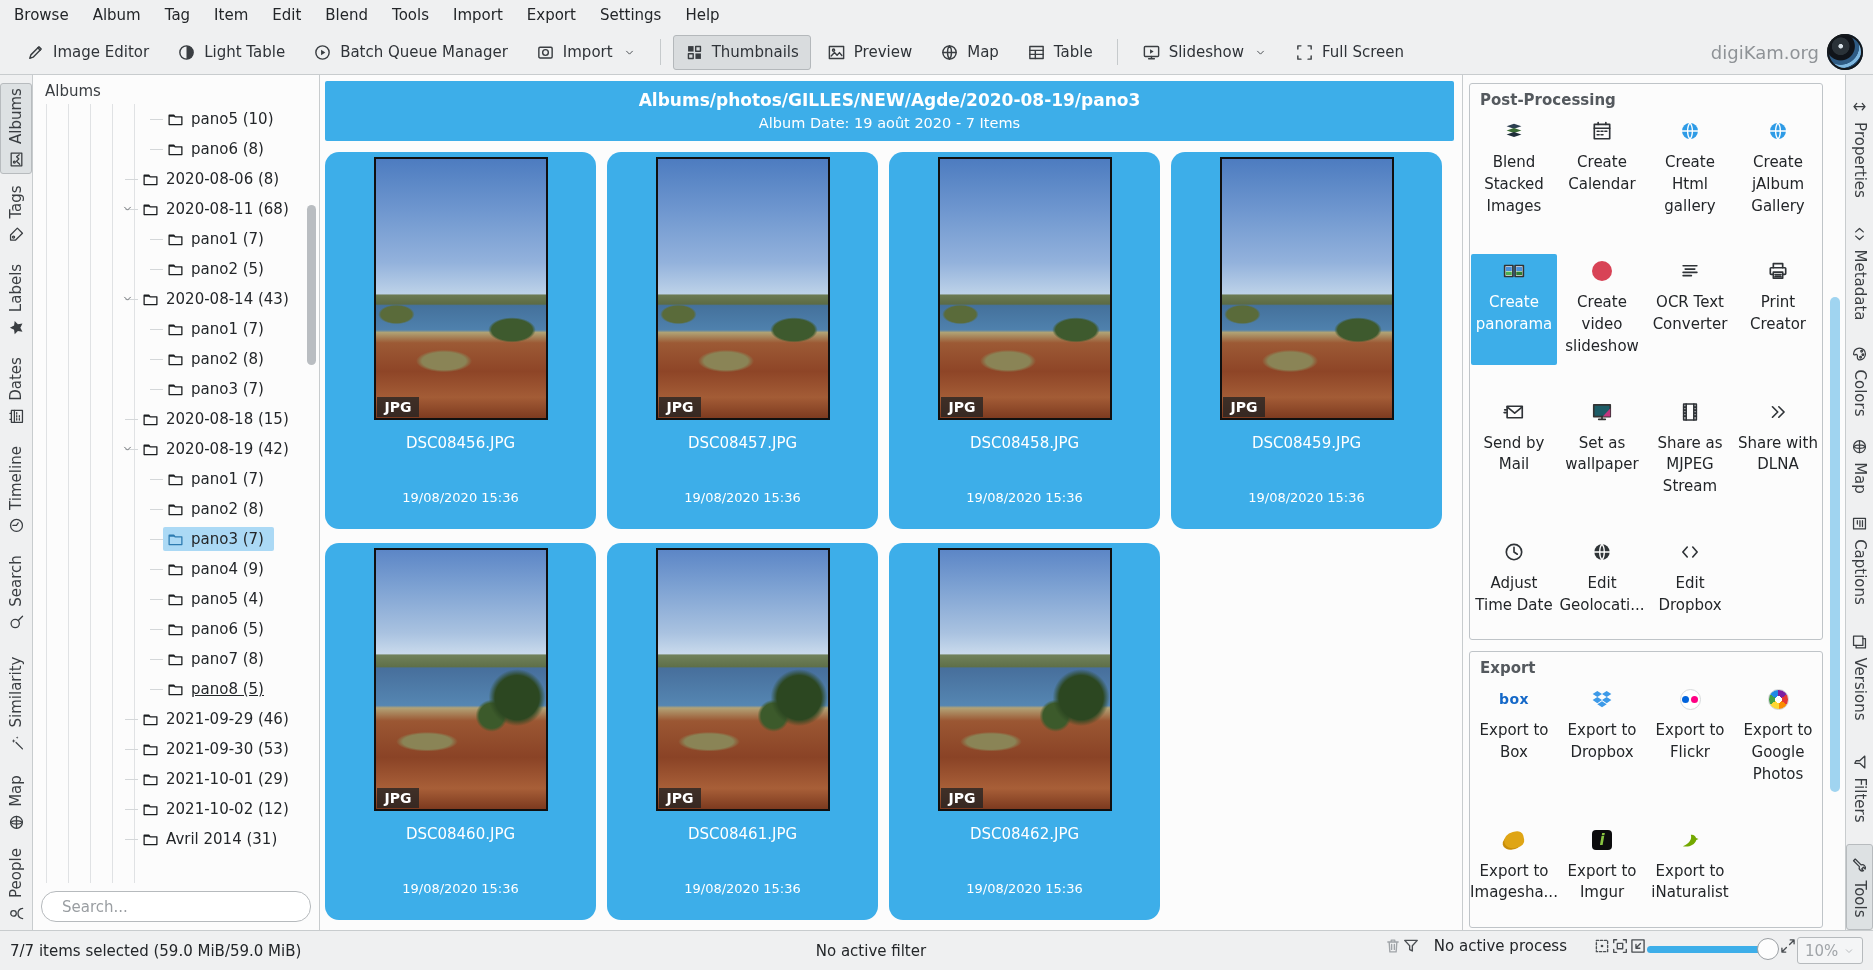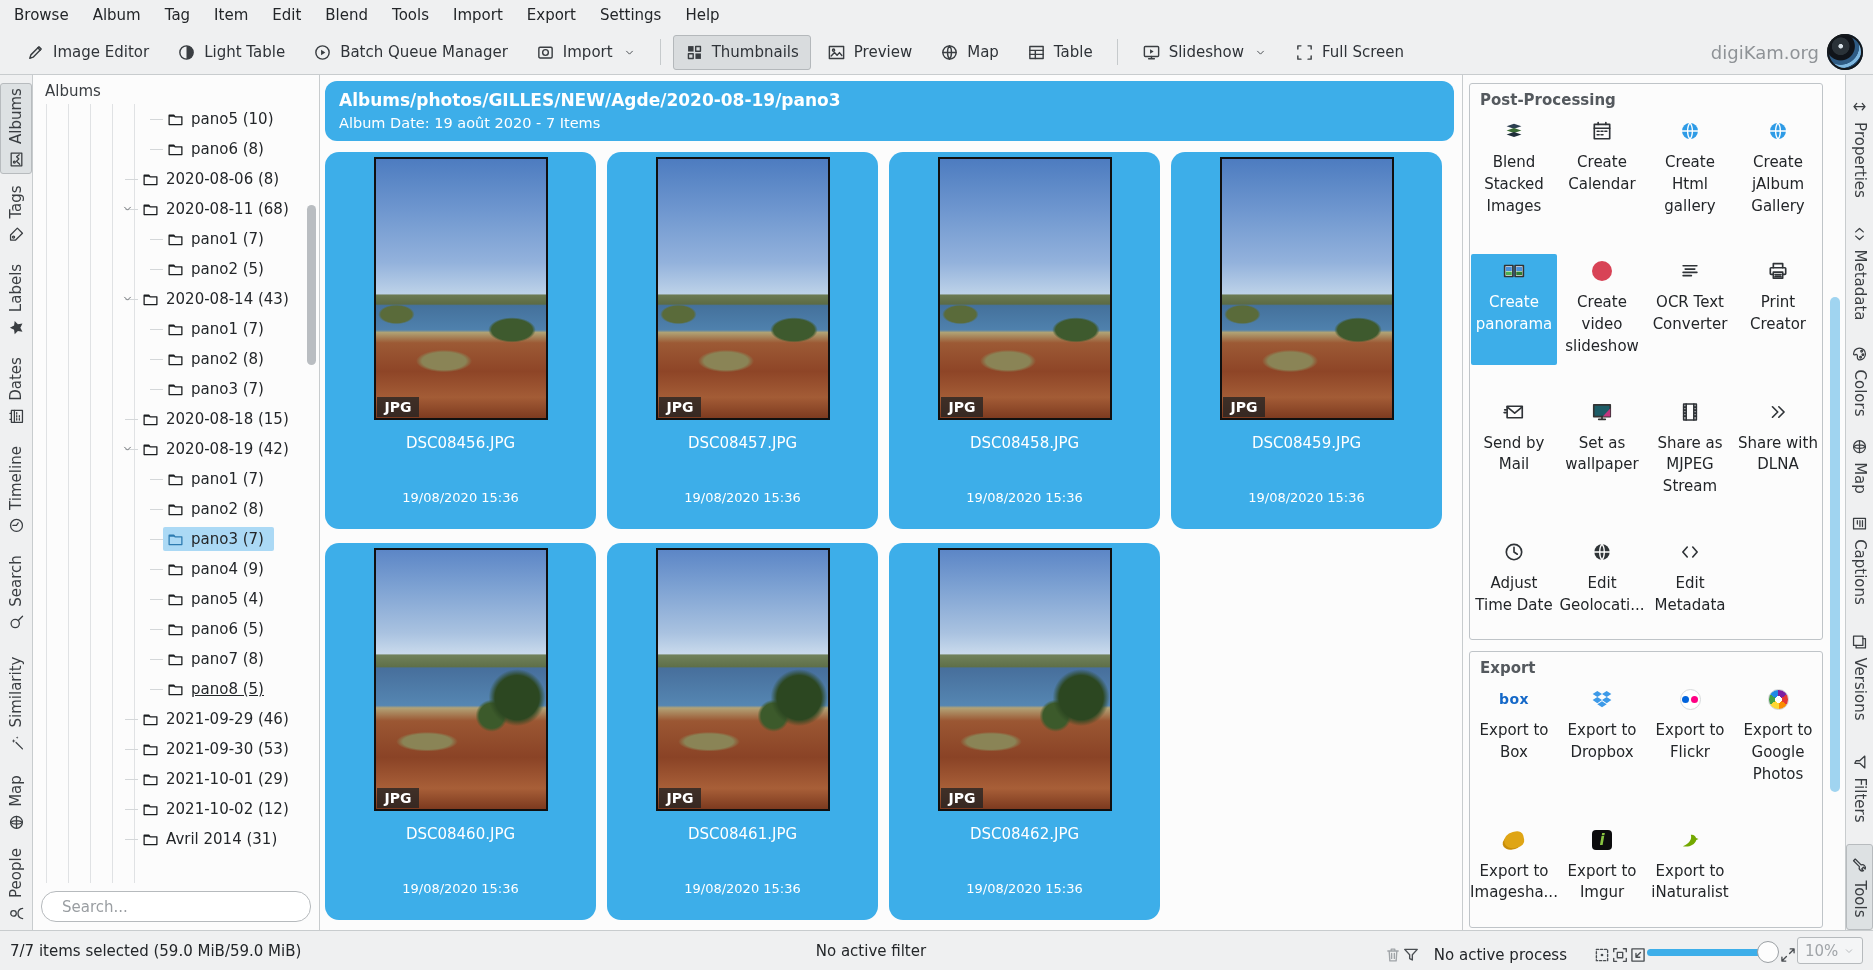--- a/index.html
+++ b/index.html
@@ -55,21 +55,21 @@
   .tree-row.selected .row-content { background:#abd9f5; }
   .folder-ic { width:17px; height:17px; color:#1b1e20; flex:none; }
   .tree-row.selected .folder-ic { color:#2d7bb0; }
   .tree-scroll { position:absolute; right:3px; top:130px; width:9px; height:160px; border-radius:4.5px; background:#b9bdc1; }
   .search-wrap { flex:none; padding:8px; }
   .search-input { width:100%; height:31px; border:1px solid #b6babd; border-radius:15px; background:#fff; padding:0 20px; font:inherit; color:#7f1d1d; }
   .search-input::placeholder { color:#9a9ea2; }
 
   
   .main-view { flex:1; background:#fcfcfc; padding:6px 8px 0 5px; overflow:hidden; }
-  .banner { background:#3daee9; border-radius:12px; color:#fff; padding:9px 14px 10px; }
+  .banner { background:#3daee9; border-radius:2px; color:#fff; padding:9px 14px 10px;text-align:center; }
   .banner-title { font-weight:bold; font-size:17px; }
   .banner-sub { font-size:14.5px; margin-top:5px; }
   .thumb-grid { display:grid; grid-template-columns:repeat(4, 271px); gap:14px 11px; padding-top:11px; }
   .card { width:271px; height:377px; background:#3daee9; border-radius:14px; position:relative; }
   .photo { position:absolute; left:50%; transform:translateX(-50%); top:5px; width:174px; height:263px; border:2px solid #101010; }
   .badge { position:absolute; left:1px; bottom:1px; background:rgba(35,35,35,.78); color:#fff; font-weight:bold; font-size:14px; padding:2px 8px; }
   .fname { position:absolute; top:282px; width:100%; text-align:center; color:#fff; font-size:15px; }
   .fdate { position:absolute; top:338px; width:100%; text-align:center; color:#fff; font-size:13px; }
   .photo-a { background:
     radial-gradient(ellipse 34px 18px at 80% 66%, #3e5a2e 0 60%, transparent 70%),
@@ -111,21 +111,21 @@
   .bi-flickr .d2 { width:7px; height:7px; border-radius:50%; background:#ff0084; }
   .bi-pinwheel { width:21px; height:21px; border-radius:50%; border:1px solid #d0d3d5;
     background: radial-gradient(circle, #fff 0 24%, transparent 25%),
       conic-gradient(#7b1fa2 0 60deg,#e53935 60deg 120deg,#fb8c00 120deg 180deg,#fdd835 180deg 240deg,#43a047 240deg 300deg,#1e88e5 300deg 360deg); }
   .bi-frog { width:20px; height:16px; background:#dfa515; border-radius:60% 40% 45% 55%; box-shadow:-3px 2px 0 -1px #c78d0a; transform:rotate(-12deg); }
   .bi-imgur { width:20px; height:20px; border-radius:4px; background:#0c0c0d; color:#89c442; font-weight:bold; font-size:15px; font-style:italic; }
 
   
   .statusbar { height:40px; flex:none; background:#eff0f1; border-top:1px solid #c8ccce; display:flex; align-items:center; padding:0 10px; position:relative; }
   .sb-center { position:absolute; left:46.5%; transform:translateX(-50%); }
-  .sb-right { margin-left:auto; display:flex; align-items:flex-end; }
+  .sb-right { margin-left:auto; display:flex; align-items:flex-start; }
   .sb-ic { width:18px; height:18px; color:#4a4e52; }
   .sb-ic.dim { color:#a0a4a8; }
   .sb-process { margin:0 26px 0 14px; }
   .slider { display:flex; align-items:center; position:relative; width:132px; height:24px; }
   .slider-track { position:absolute; left:0; right:10px; top:9px; height:7px; border-radius:3.5px; background:#3daee9; }
   .slider-knob { position:absolute; right:0; top:1px; width:22px; height:22px; border-radius:50%; background:#fdfdfd; border:1px solid #9ba0a4; }
   .zoom-combo { width:66px; height:27px; border:1px solid #b6babd; border-radius:3px; background:#f4f5f6; color:#a0a4a8; display:flex; align-items:center; justify-content:space-between; padding:0 7px; }
   .zoom-combo .chev { width:12px; height:12px; color:#b0b4b8; }
 </style>
 </head>
@@ -882,21 +882,21 @@
                 </svg>
               </span>
               <span class="tile-label">Edit Geolocati...</span>
             </div>
             <div class="tile">
               <span class="tile-icon">
                 <svg viewBox="0 0 16 16" fill="none" stroke="currentColor" stroke-width="1.2" stroke-linecap="round" stroke-linejoin="round">
                   <path d="M6 4.4L2.8 8 6 11.6M10 4.4L13.2 8 10 11.6"></path>
                 </svg>
               </span>
-              <span class="tile-label">Edit Metadata</span>
+              <span class="tile-label">Edit Dropbox</span>
             </div>
           </div>
         </div>
         <div class="groupbox">
           <div class="gb-title">Export</div>
           <div class="tile-grid">
             <div class="tile">
               <span class="tile-icon">
                 <span class="bi bi-box">box</span>
               </span>

